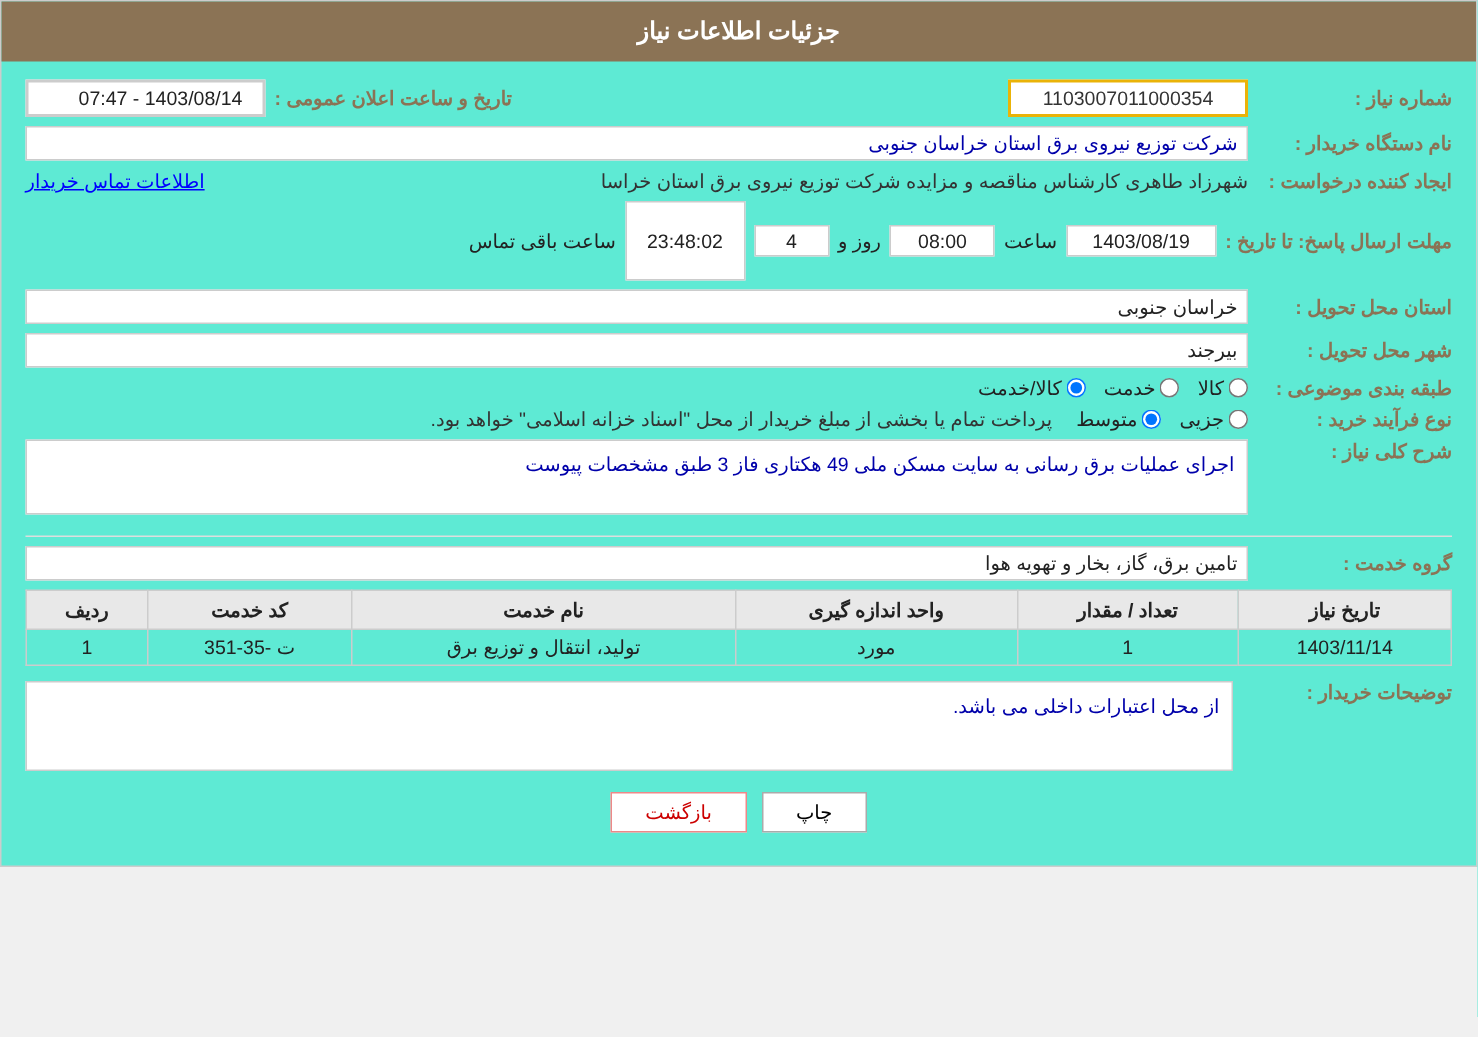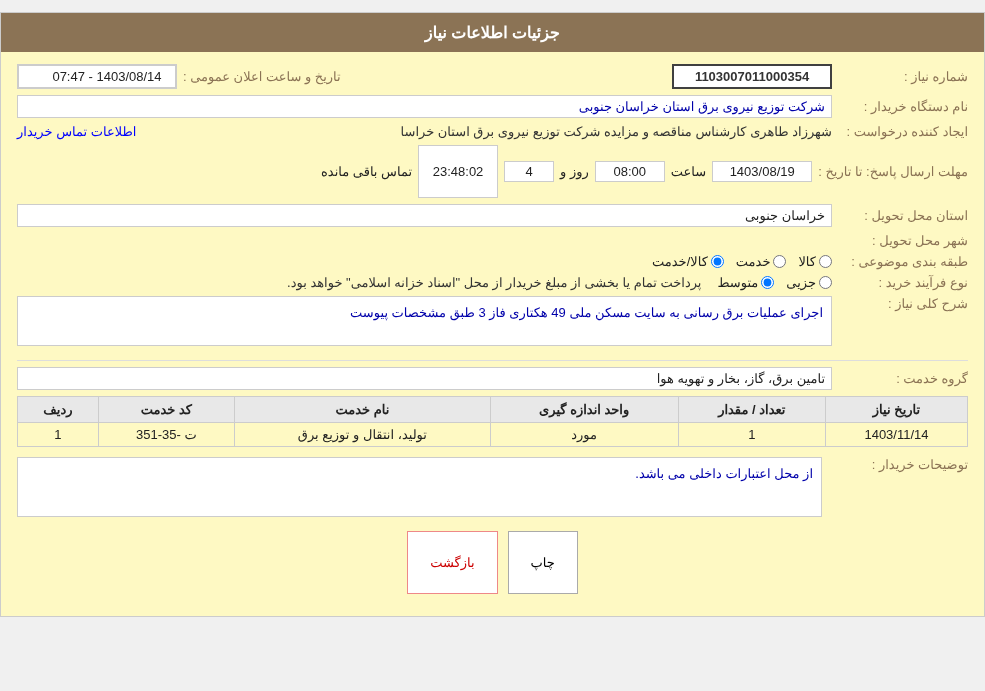--- a/index.html
+++ b/index.html
@@ -5,22 +5,22 @@
     * { box-sizing: border-box; margin: 0; padding: 0; }
     body {
       font-family: Tahoma, Arial, sans-serif;
       font-size: 13px;
       background: #f0f0f0;
       direction: rtl;
       color: #222;
     }
     .page-wrapper {
       max-width: 985px;
-      margin: 12px auto;
-      background: #fef9c3;
+      margin: 0 auto;
+      background: #5eead4;
       border: 1px solid #ccc;
     }
     .header-bar {
       background: #8B7355;
       color: #fff;
       text-align: center;
       padding: 10px 0;
       font-size: 16px;
       font-weight: bold;
     }
@@ -28,34 +28,35 @@
       padding: 12px 16px;
     }
     .form-row {
       display: flex;
       align-items: center;
       margin-bottom: 6px;
       gap: 6px;
     }
     .form-label {
       color: #8B7355;
-      font-weight: normal;
+      font-weight: bold;
       white-space: nowrap;
       min-width: 130px;
       text-align: right;
     }
     .input-full {
       width: 100%;
       border: 1px solid #ccc;
       padding: 3px 6px;
       background: #fff;
       min-height: 22px;
     }
     .blue-link {
       color: #00f;
+      text-decoration: underline;
       cursor: pointer;
     }
     .date-box {
       border: 1px solid #ccc;
       padding: 2px 6px;
       background: #fff;
       min-width: 100px;
       text-align: center;
     }
     .small-box {
@@ -148,37 +149,36 @@
     .btn-print {
       background: #fff;
       border: 1px solid #aaa;
       padding: 5px 22px;
       cursor: pointer;
       font-size: 13px;
     }
     .btn-back {
       background: #fff;
       border: 1px solid #e88;
-      padding: 23px 22px;
+      padding: 5px 22px;
       cursor: pointer;
       font-size: 13px;
       color: #c00;
     }
     .bordered-input {
       border: 2px solid #ccc;
       padding: 3px 8px;
       background: #fff;
       display: inline-block;
     }
     .bordered-input-blue {
-      border: 2px solid #404040;
+      border: 2px solid #eab308;
       padding: 3px 8px;
       background: #fff;
       display: inline-block;
-      font-weight: bold;
     }
   </style>
 </head>
 <body>
 
 <div class="page-wrapper">
   <div class="header-bar">
     <span>جزئیات اطلاعات نیاز</span>
   </div>
 
@@ -204,30 +204,31 @@
     </div>
 
     <div class="form-row">
       <span class="form-label">مهلت ارسال پاسخ: تا تاریخ :</span>
       <span class="date-box">1403/08/19</span>
       <span>ساعت</span>
       <span class="time-box">08:00</span>
       <span>روز و</span>
       <span class="small-box">4</span>
       <span class="timer-box">23:48:02</span>
-      <span>تماس باقی مانده</span>
+      <span>ساعت باقی تماس</span>
     </div>
 
     <div class="form-row">
       <span class="form-label">استان محل تحویل :</span>
       <span class="input-full">خراسان جنوبی</span>
     </div>
 
     <div class="form-row">
       <span class="form-label">شهر محل تحویل :</span>
+      <span class="input-full">بیرجند</span>
     </div>
 
     <div class="form-row">
       <span class="form-label">طبقه بندی موضوعی :</span>
       <div class="radio-group">
         <div class="radio-item">
           <input type="radio" name="category" style="">
           <span>کالا</span>
         </div>
         <div class="radio-item">

